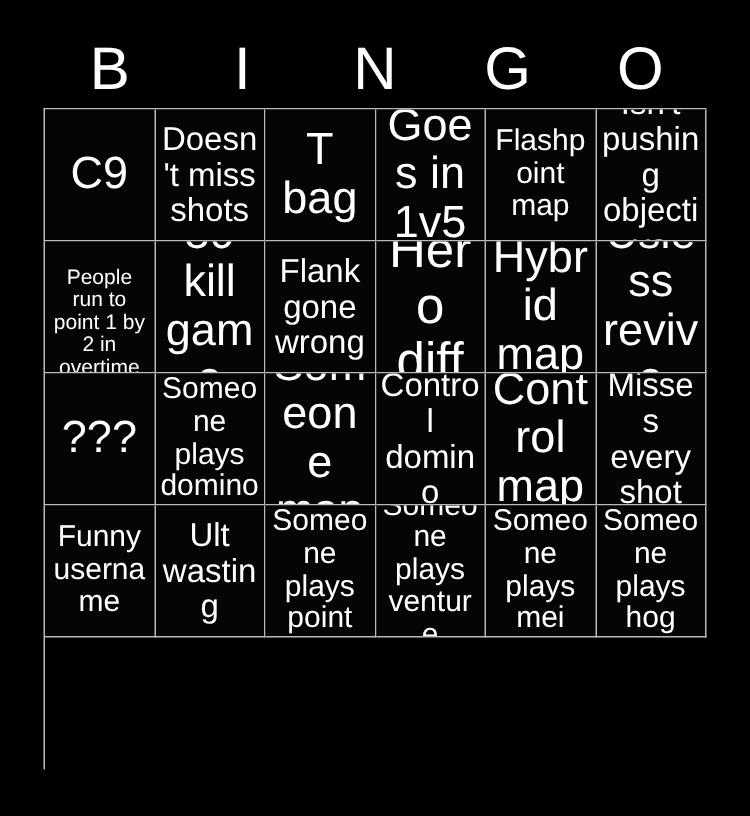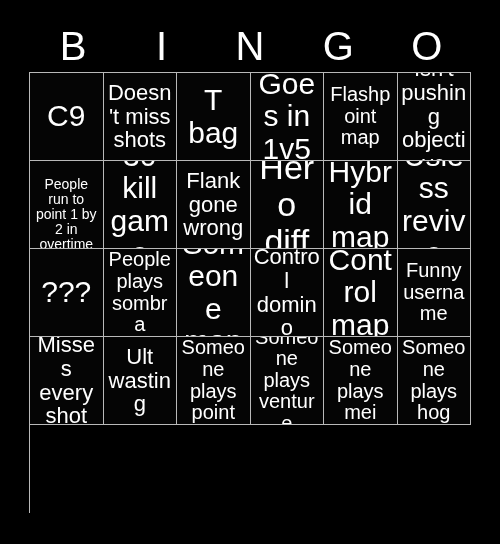--- a/index.html
+++ b/index.html
@@ -129,36 +129,36 @@
       <div class="cell">
         <span class="cell-text fs-lg">Hybrid map</span>
       </div>
       <div class="cell">
         <span class="cell-text fs-lg">Usless revive</span>
       </div>
       <div class="cell">
         <span class="cell-text fs-lg">???</span>
       </div>
       <div class="cell">
-        <span class="cell-text fs-sm">People plays sombra</span>
+        <span class="cell-text fs-sm">Someone plays domino</span>
       </div>
       <div class="cell">
         <span class="cell-text fs-lg">Someone map</span>
       </div>
       <div class="cell">
         <span class="cell-text fs-md">Control domino</span>
       </div>
       <div class="cell">
         <span class="cell-text fs-lg">Control map</span>
       </div>
       <div class="cell">
-        <span class="cell-text fs-sm">Funny username</span>
+        <span class="cell-text fs-md">Misses every shot</span>
       </div>
       <div class="cell">
-        <span class="cell-text fs-md">Misses every shot</span>
+        <span class="cell-text fs-sm">Funny username</span>
       </div>
       <div class="cell">
         <span class="cell-text fs-md">Ult wasting</span>
       </div>
       <div class="cell">
         <span class="cell-text fs-sm">Someone plays point</span>
       </div>
       <div class="cell">
         <span class="cell-text fs-sm">Someone plays venture</span>
       </div>

